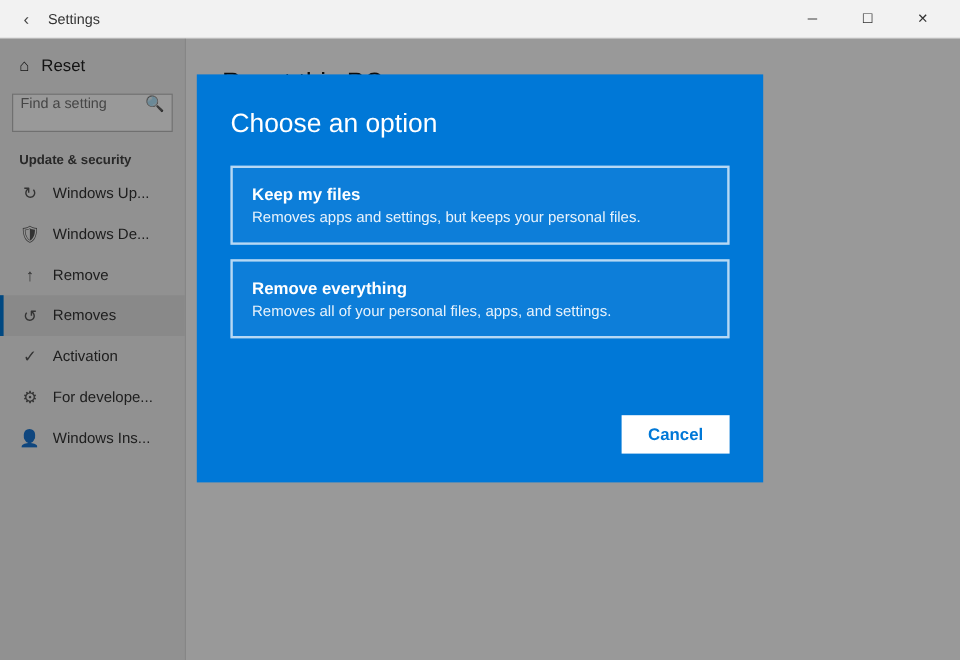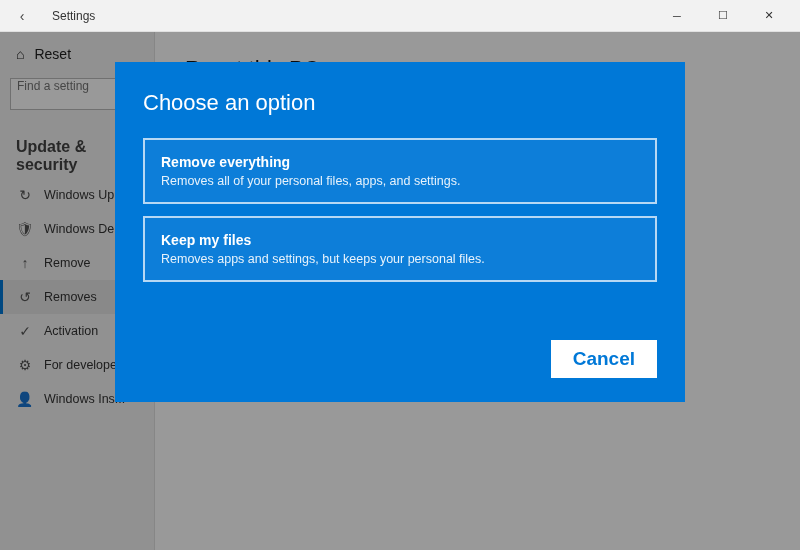--- a/index.html
+++ b/index.html
@@ -27,21 +27,21 @@
       display: flex;
       align-items: center;
       justify-content: center;
       cursor: pointer;
       color: #444;
       font-size: 14px;
     }
     .title-bar-text {
       font-size: 12px;
       color: #333;
-      margin-left: 16px;
+      margin-left: 4px;
     }
     .title-bar-controls {
       margin-left: auto;
       display: flex;
       gap: 0;
     }
     .title-bar-btn {
       width: 46px;
       height: 32px;
       display: flex;
@@ -95,25 +95,25 @@
       color: #666;
       background: transparent;
       width: 100%;
     }
     .sidebar-search .search-icon {
       color: #555;
       font-size: 13px;
       margin-left: 2px;
     }
     .sidebar-section-label {
-      font-size: 16px;
+      font-size: 11px;
       font-weight: 600;
       color: #444;
       padding: 4px 16px 4px;
-      margin-top: 14px;
+      margin-top: 4px;
     }
     .sidebar-item {
       display: flex;
       align-items: center;
       padding: 9px 16px;
       gap: 10px;
       cursor: pointer;
       font-size: 13px;
       color: #333;
       position: relative;
@@ -175,21 +175,21 @@
       display: flex;
       align-items: flex-start;
       justify-content: center;
       padding-top: 30px;
       z-index: 10;
     }
 
     
     .dialog {
       background: #0078d7;
-      width: 570px;
+      width: 472px;
       min-height: 340px;
       padding: 28px 28px 24px;
       display: flex;
       flex-direction: column;
       position: relative;
     }
     .dialog-title {
       font-size: 22px;
       font-weight: 300;
       color: white;
@@ -216,21 +216,21 @@
       margin-top: auto;
       padding-top: 20px;
       display: flex;
       justify-content: flex-end;
     }
     .dialog-cancel-btn {
       background: white;
       color: #0078d7;
       border: none;
       padding: 8px 22px;
-      font-size: 19px;
+      font-size: 14px;
       font-weight: 600;
       cursor: pointer;
       min-width: 80px;
     }
   </style>
 </head>
 <body>
 
 <div class="title-bar">
   <div class="title-bar-back">‹</div>
@@ -289,26 +289,26 @@
     <div class="content-title">Reset this PC</div>
     <div class="content-desc">If your PC isn't running well, resetting it might help. This lets you choose to keep your files or remove them, and then reinstalls</div>
   </div>
 </div>
 
 <div class="overlay">
   <div class="dialog">
     <div class="dialog-title">Choose an option</div>
 
     <div class="dialog-option">
+      <div class="dialog-option-title">Keep my files</div>
+      <div class="dialog-option-desc">Removes apps and settings, but keeps your personal files.</div>
+    </div>
+
+    <div class="dialog-option">
       <div class="dialog-option-title">Remove everything</div>
       <div class="dialog-option-desc">Removes all of your personal files, apps, and settings.</div>
     </div>
 
-    <div class="dialog-option">
-      <div class="dialog-option-title">Keep my files</div>
-      <div class="dialog-option-desc">Removes apps and settings, but keeps your personal files.</div>
-    </div>
-
     <div class="dialog-footer">
       <button class="dialog-cancel-btn">Cancel</button>
     </div>
   </div>
 </div>
 
 </body></html>

